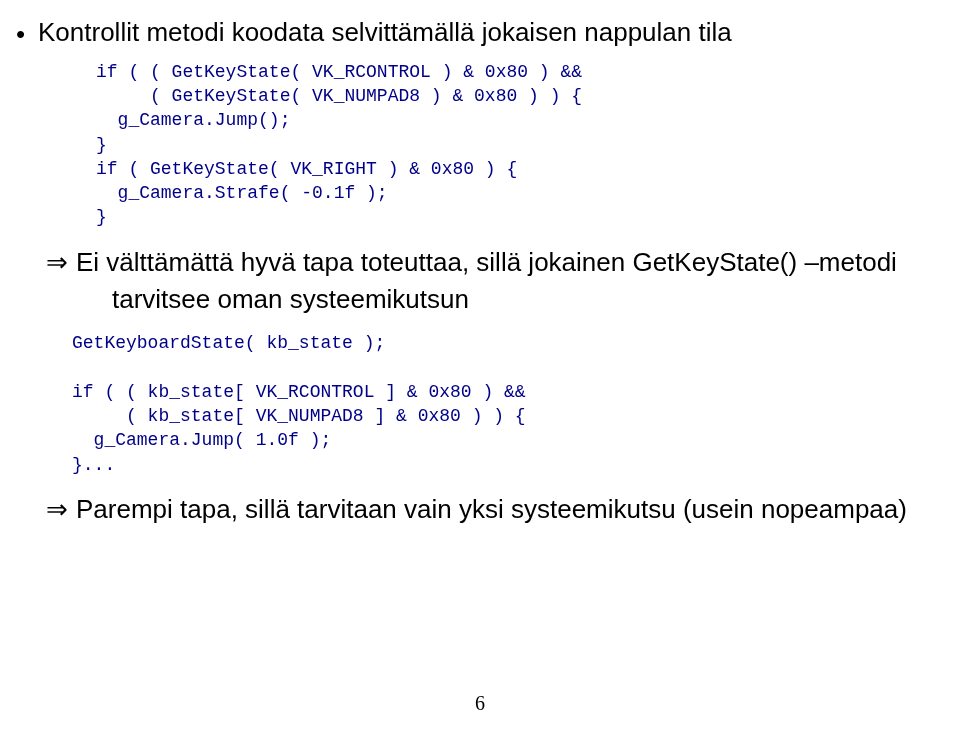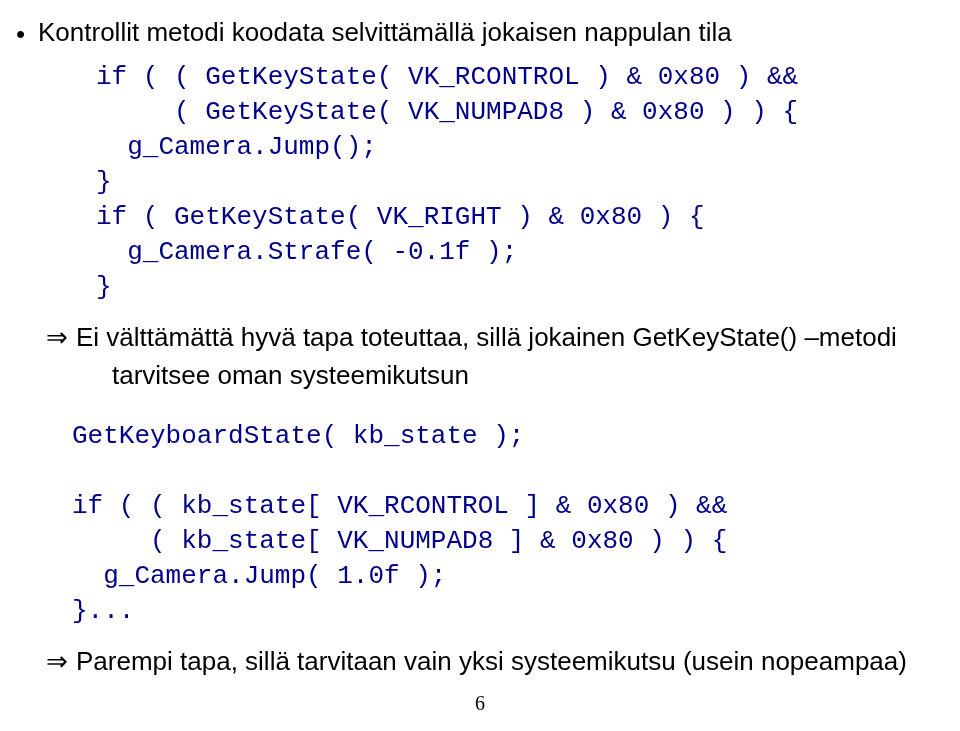--- a/index.html
+++ b/index.html
@@ -34,21 +34,21 @@
     flex: 1;
   }
   .bullet-cont {
     font-size: 26px;
     line-height: 1.45;
     padding-left: 22px;
     margin-bottom: 10px;
   }
   .code-block {
     font-family: "Courier New", Courier, monospace;
-    font-size: 26px;
+    font-size: 18px;
     line-height: 1.35;
     white-space: pre;
     color: #000088;
     margin-left: 80px;
     margin-top: 6px;
     margin-bottom: 14px;
   }
   .arrow-row {
     display: flex;
     align-items: flex-start;
@@ -60,21 +60,21 @@
   .arrow-row .arrow {
     flex: 0 0 30px;
   }
   .arrow-row .txt {
     flex: 1;
   }
   .arrow-cont {
     font-size: 26px;
     line-height: 1.45;
     padding-left: 96px;
-    margin-bottom: 24px;
+    margin-bottom: 12px;
   }
   .code-block.inner {
     margin-left: 56px;
     margin-top: 6px;
     margin-bottom: 14px;
   }
   .pagenum {
     position: absolute;
     bottom: 16px;
     left: 0;

